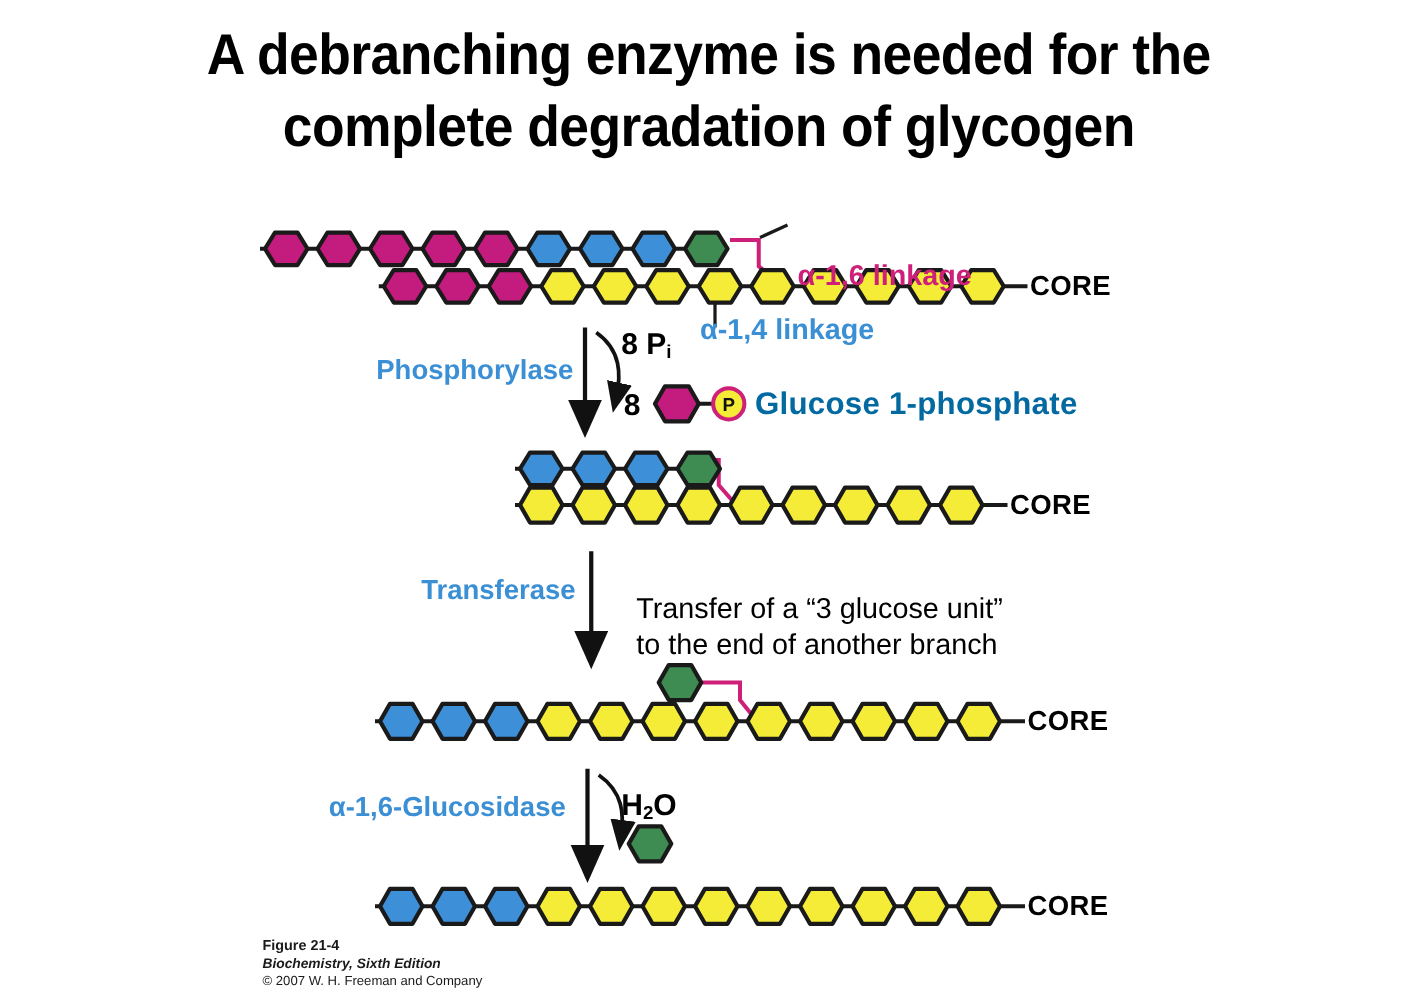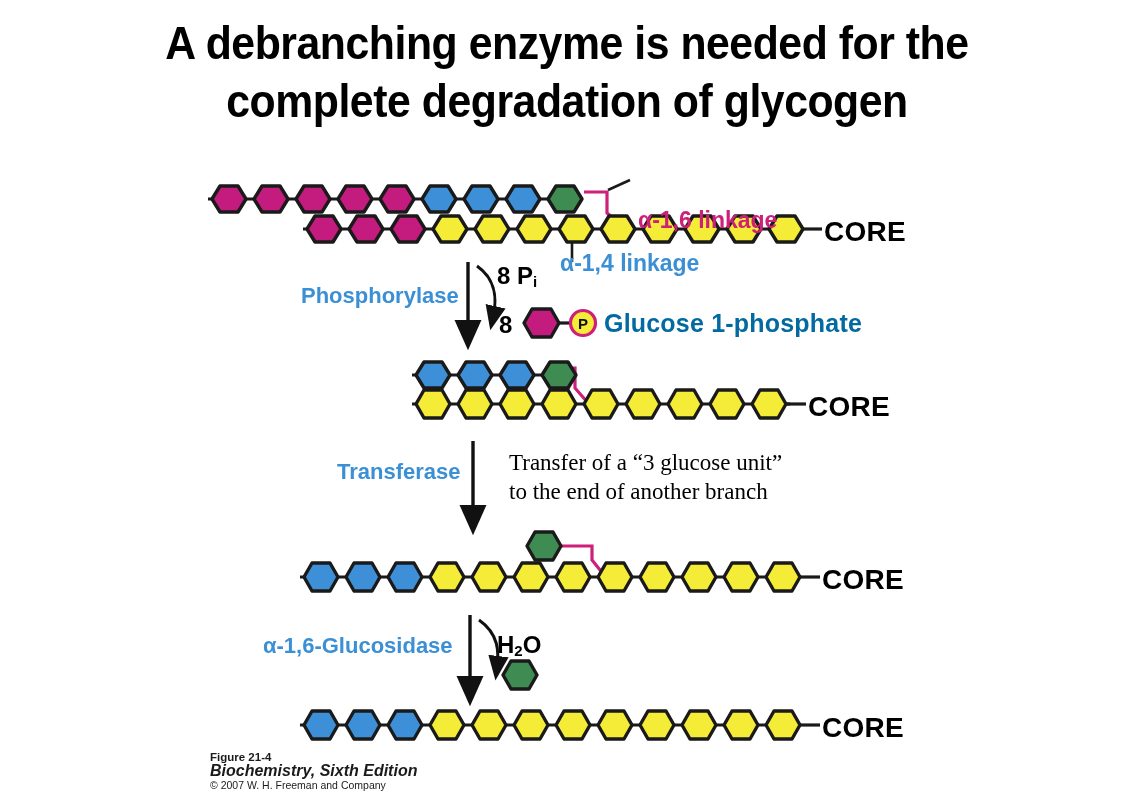--- a/index.html
+++ b/index.html
@@ -46,21 +46,21 @@
 
   
   .fig-label {
     position: absolute;
     white-space: nowrap;
     font-family: "Liberation Sans", sans-serif;
   }
 
   .lbl-core {
     font-weight: bold;
-    font-size: 28px;
+    font-size: 22px;
     letter-spacing: 0.3px;
     color: #000000;
   }
 
   .lbl-linkage16 {
     font-weight: bold;
     font-size: 23px;
     color: #CE1F79;
   }
   .lbl-linkage14 {
@@ -121,21 +121,21 @@
     color: #1a1a1a;
   }
   #caption .cap-fig {
     font-weight: bold;
     font-size: 11.5px;
     line-height: 14px;
   }
   #caption .cap-book {
     font-weight: bold;
     font-style: italic;
-    font-size: 16px;
+    font-size: 11px;
     line-height: 14px;
   }
   #caption .cap-copy {
     font-size: 10.5px;
     line-height: 14px;
   }
 </style>
 </head>
 <body>
 
@@ -310,21 +310,21 @@
 <div class="fig-label lbl-enzyme" style="left:301px; top:283px;">Phosphorylase</div>
 
 <div class="fig-label lbl-stoich" style="left:497px; top:262px;"><span>8 P</span><sub>i</sub></div>
 
 <div class="fig-label lbl-stoich" style="left:499px; top:311px;">8</div>
 
 <div class="fig-label lbl-g1p" style="left:604px; top:309px;">Glucose 1-phosphate</div>
 
 <div class="fig-label lbl-enzyme" style="left:337px; top:459px;text-align:center;">Transferase</div>
 
-<div class="fig-label lbl-transfer" style="left:509px; top:448px;font-family:Liberation Serif, serif;">
+<div class="fig-label lbl-transfer" style="left:509px; top:472px;">
   <span>Transfer of a “3 glucose unit”</span><br>
   <span>to the end of another branch</span>
 </div>
 
 <div class="fig-label lbl-enzyme" style="left:263px; top:633px;">α-1,6-Glucosidase</div>
 
 <div class="fig-label lbl-h2o" style="left:497px; top:617px;"><span>H</span><sub>2</sub><span>O</span></div>
 
 <div id="caption">
   <div class="cap-fig">Figure 21-4</div>

